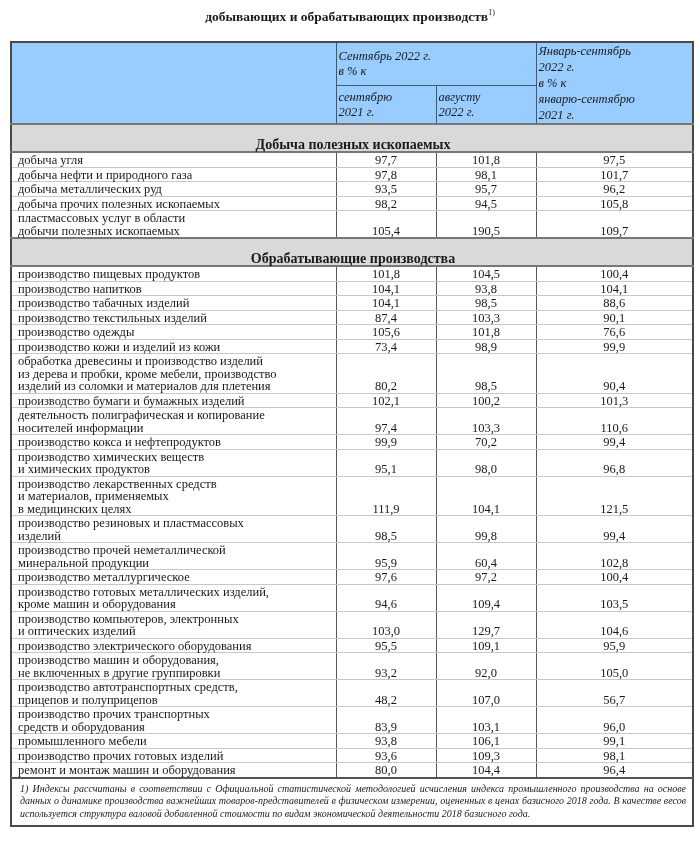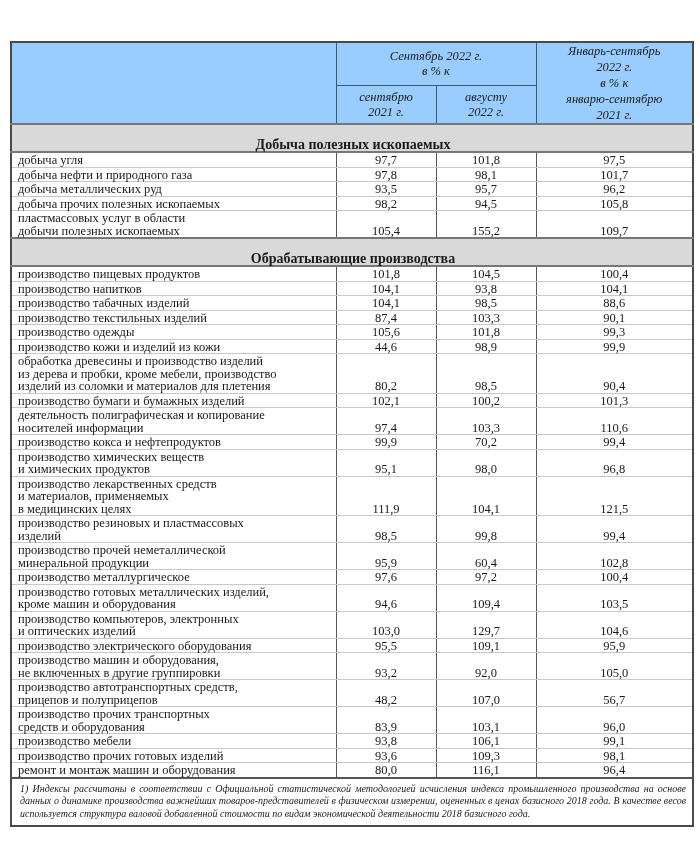--- a/index.html
+++ b/index.html
@@ -1,33 +1,34 @@
 <!DOCTYPE html>
 <html><head>
 <meta charset="utf-8">
 <style>
   html, body { margin: 0; padding: 0; background: #ffffff; }
   body { width: 700px; height: 841px; position: relative; font-family: "Liberation Serif", serif; color: #1a1a1a; }
   .title { text-align: center; font-weight: bold; font-size: 13.5px; line-height: 17px; padding-top: 4px; height: 34px; }
   .title sup { font-size: 8px; font-weight: normal; }
   table { position: absolute; left: 10px; top: 41px; width: 682px; border-collapse: collapse; table-layout: fixed; border: 2px solid #4a4a4a; font-size: 12.5px; }
   col.c0 { width: 325px; } col.c1 { width: 100px; } col.c2 { width: 100px; } col.c3 { width: 157px; }
-  thead td { background: #99ccff; border: 1px solid #3d5a73; font-style: italic; text-align: center; vertical-align: middle; line-height: 15px; padding: 0 12px; }
+  thead td { background: #99ccff; border: 1px solid #3d5a73; font-style: italic; text-align: left; vertical-align: middle; line-height: 15px; padding: 0 2px; }
   thead tr.h1 td { height: 40px; }
   thead tr.h2 td { height: 35px; }
   tr.section td { background: #d9d9d9; text-align: center; font-weight: bold; height: 25px; border-top: 2px solid #777; border-bottom: 2px solid #777; font-size: 14px; }
   tbody td { border-left: 1px solid #555; border-right: 1px solid #555; border-bottom: 1px solid #c8c8c8; line-height: 12.5px; padding: 1px 4px 0 6px; vertical-align: bottom; }
   tbody td.num { text-align: center; padding-left: 0; padding-right: 0; }
   tbody td.lbl { white-space: pre-line; }
   tr.note td { border-top: 2px solid #555; font-style: italic; text-align: justify; line-height: 12.5px; padding: 4px 6px 5px 8px; font-size: 10px; background: #fff; }
 </style>
 </head>
 <body>
 
 <div class="title">
+  <div><span>добывающих и обрабатывающих производств</span><sup>1)</sup></div>
 </div>
 
 <table>
   <colgroup>
       <col class="c0">
       <col class="c1">
       <col class="c2">
       <col class="c3">
     </colgroup>
   <thead>
@@ -73,21 +74,21 @@
       <tr>
         <td class="lbl">добыча прочих полезных ископаемых</td>
         <td class="num">98,2</td>
         <td class="num">94,5</td>
         <td class="num">105,8</td>
       </tr>
       <tr>
         <td class="lbl">пластмассовых услуг в области
  добычи полезных ископаемых</td>
         <td class="num">105,4</td>
-        <td class="num">155,2</td>
+        <td class="num">190,5</td>
         <td class="num">109,7</td>
       </tr>
       <tr class="section">
         <td colspan="4">Обрабатывающие производства</td>
       </tr>
       <tr>
         <td class="lbl">производство пищевых продуктов</td>
         <td class="num">101,8</td>
         <td class="num">104,5</td>
         <td class="num">100,4</td>
@@ -107,25 +108,25 @@
       <tr>
         <td class="lbl">производство текстильных изделий</td>
         <td class="num">87,4</td>
         <td class="num">103,3</td>
         <td class="num">90,1</td>
       </tr>
       <tr>
         <td class="lbl">производство одежды</td>
         <td class="num">105,6</td>
         <td class="num">101,8</td>
-        <td class="num">99,3</td>
+        <td class="num">76,6</td>
       </tr>
       <tr>
         <td class="lbl">производство кожи и изделий из кожи</td>
-        <td class="num">44,6</td>
+        <td class="num">73,4</td>
         <td class="num">98,9</td>
         <td class="num">99,9</td>
       </tr>
       <tr>
         <td class="lbl">обработка древесины и производство изделий
  из дерева и пробки, кроме мебели, производство
  изделий из соломки и материалов для плетения</td>
         <td class="num">80,2</td>
         <td class="num">98,5</td>
         <td class="num">90,4</td>
@@ -219,35 +220,35 @@
         <td class="num">56,7</td>
       </tr>
       <tr>
         <td class="lbl">производство прочих транспортных
  средств и оборудования</td>
         <td class="num">83,9</td>
         <td class="num">103,1</td>
         <td class="num">96,0</td>
       </tr>
       <tr>
-        <td class="lbl">производство мебели</td>
+        <td class="lbl">промышленного мебели</td>
         <td class="num">93,8</td>
         <td class="num">106,1</td>
         <td class="num">99,1</td>
       </tr>
       <tr>
         <td class="lbl">производство прочих готовых изделий</td>
         <td class="num">93,6</td>
         <td class="num">109,3</td>
         <td class="num">98,1</td>
       </tr>
       <tr>
         <td class="lbl">ремонт и монтаж машин и оборудования</td>
         <td class="num">80,0</td>
-        <td class="num">116,1</td>
+        <td class="num">104,4</td>
         <td class="num">96,4</td>
       </tr>
     </tbody>
   <tbody>
     <tr class="note">
         <td colspan="4">1) Индексы рассчитаны в соответствии с Официальной статистической методологией исчисления индекса промышленного производства на основе данных о динамике производства важнейших товаров-представителей в физическом измерении, оцененных в ценах базисного 2018 года. В качестве весов используется структура валовой добавленной стоимости по видам экономической деятельности 2018 базисного года.</td>
       </tr>
   </tbody>
 </table>
 

